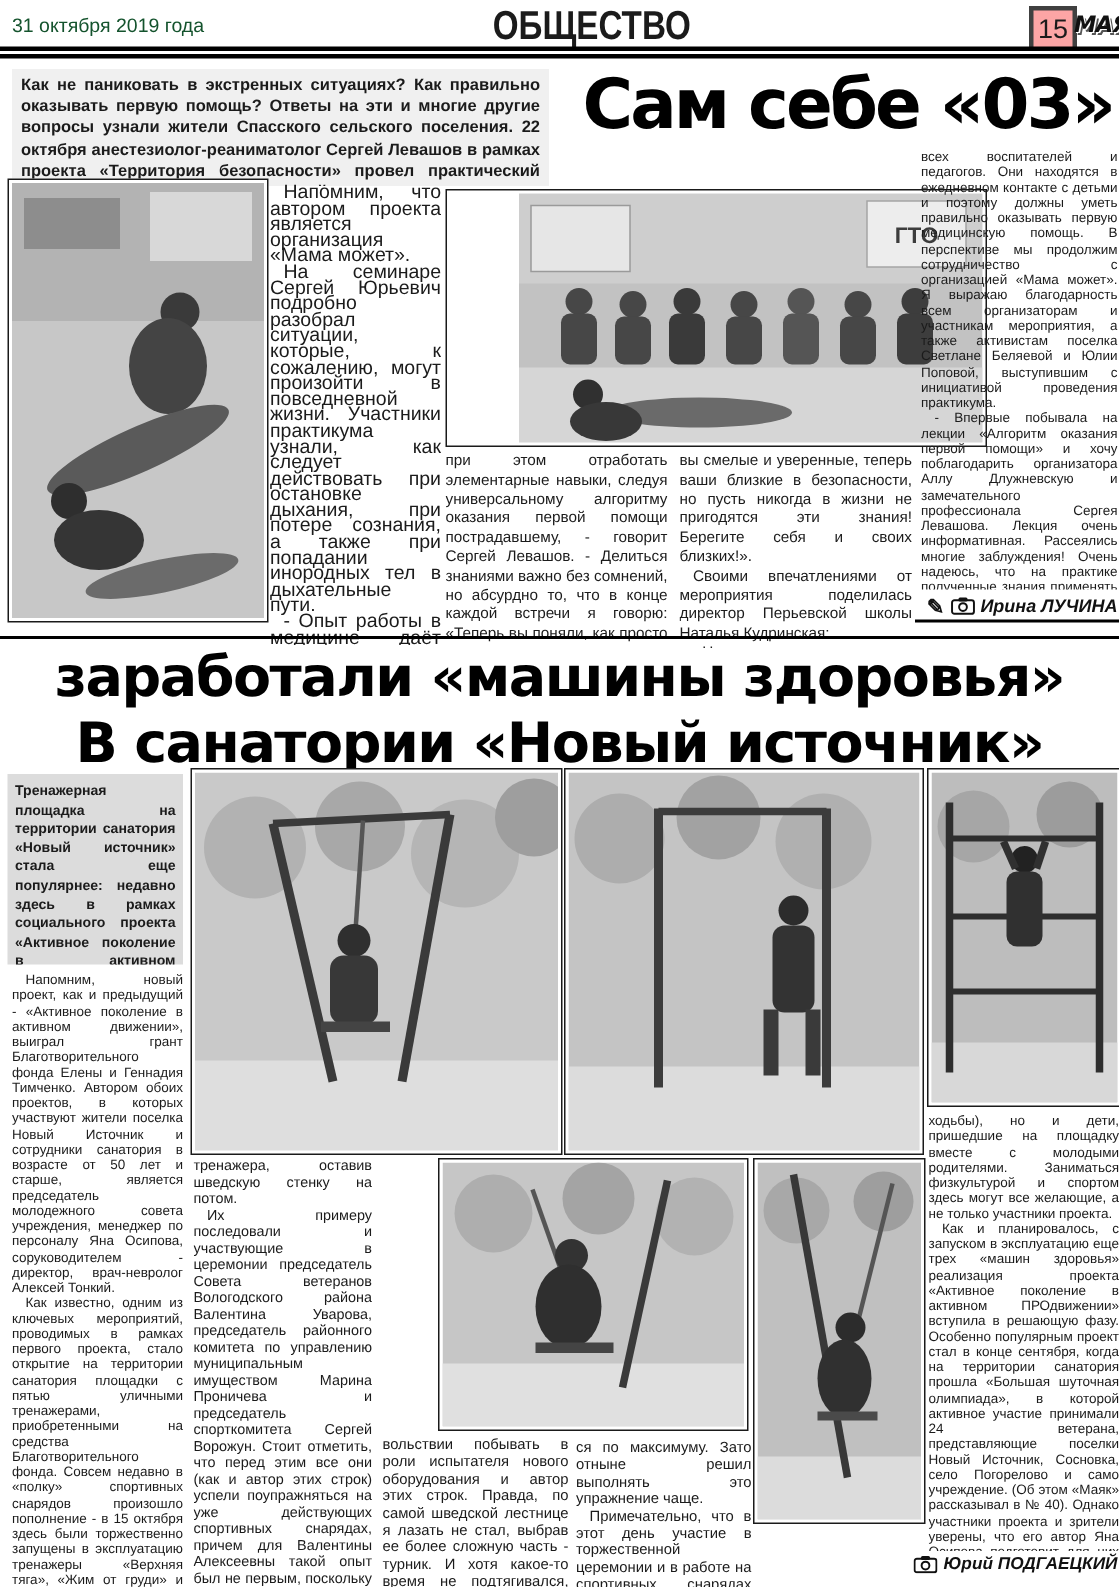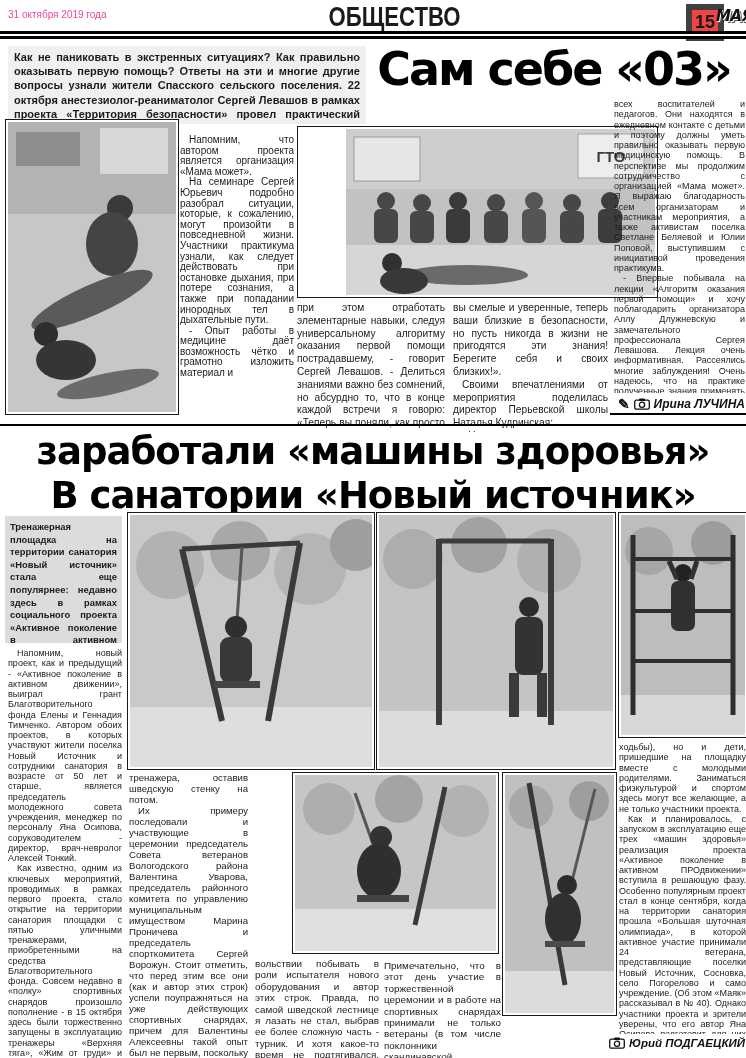--- a/index.html
+++ b/index.html
@@ -1,44 +1,44 @@
 <!DOCTYPE html>
 <html lang="ru"><head>
 <meta charset="utf-8">
 <style>
   html,body{margin:0;padding:0;background:#ffffff;}
   #page{position:relative;width:746px;height:1058px;background:#fff;overflow:hidden;
         font-family:"Liberation Sans",sans-serif;color:#1b1b1b;}
   
-  .hdr-date{position:absolute;left:8px;top:9px;font-size:10px;color:#ec4899;}
+  .hdr-date{position:absolute;left:8px;top:9px;font-size:13px;color:#14532d;}
   .hdr-section{position:absolute;left:0;top:2px;width:728px;text-align:center;margin-left:31px;}
   .hdr-section span{display:inline-block;font-size:27px;font-weight:700;transform:scaleX(.82);letter-spacing:0;}
-  .pagebox{position:absolute;left:686px;top:4px;width:26px;height:25px;border:6px solid #404040;
-           font-size:18px;font-weight:700;display:flex;align-items:center;justify-content:center;background:#ef4444;}
+  .pagebox{position:absolute;left:686px;top:4px;width:26px;height:25px;border:3px solid #404040;
+           font-size:18px;font-weight:400;display:flex;align-items:center;justify-content:center;background:#fca5a5;}
   .brand{position:absolute;left:716px;top:7px;font-family:"DejaVu Sans",sans-serif;
          font-size:15px;font-weight:800;font-style:italic;color:#111;letter-spacing:-.5px;
          text-shadow:1px 1px 0 #fff,2px 2px 0 #555;}
   .dblrule{position:absolute;left:0;top:31px;width:746px;height:8px;
            background:linear-gradient(#000 0 3px,#fff 3px 5px,#000 5px 8px);}
   
   .col{position:absolute;overflow:hidden;text-align:justify;}
   .col p{margin:0;text-indent:9px;}
   .cont p:first-child{text-indent:0;}
-  .sz-a{font-size:10px;line-height:10.6px;margin-top:12px;}
+  .sz-a{font-size:13px;line-height:10.6px;}
   .sz-b{font-size:10.2px;line-height:12.8px;}
   .sz-c{font-size:9px;line-height:10.25px;}
   .sz-d{font-size:9.6px;line-height:11px;}
   .sz-e{font-size:9.9px;line-height:11.4px;}
   
   .lede1{position:absolute;left:8px;top:46px;width:346px;height:70px;background:#f0f0f0;
          padding:4px 6px;font-weight:700;font-size:11px;line-height:14.2px;text-align:justify;overflow:hidden;}
   .lede2{position:absolute;left:5px;top:516px;width:107px;height:117px;background:#dcdcdc;
          padding:5px;font-weight:700;font-size:9.4px;line-height:12.6px;text-align:justify;overflow:hidden;}
   
-  .hl1{position:absolute;left:366px;top:38px;width:376px;height:66px;text-align:center;
+  .hl1{position:absolute;left:366px;top:38px;width:376px;height:66px;text-align:right;
        font-family:"DejaVu Sans",sans-serif;font-size:46px;line-height:62px;font-weight:800;letter-spacing:-2px;color:#000;}
   .hl2{position:absolute;left:0;top:430px;width:746px;text-align:center;
        font-family:"DejaVu Sans",sans-serif;font-size:37px;line-height:44px;font-weight:800;letter-spacing:-1px;color:#000;}
   .art-rule{position:absolute;left:0;top:424px;width:746px;height:2px;background:#000;}
   
   .photo{position:absolute;border:1px solid #1a1a1a;padding:2px;background:#fff;}
   .photo svg{display:block;}
   
   .byline{position:absolute;display:flex;align-items:center;justify-content:flex-end;gap:4px;
           font-size:12px;font-weight:700;font-style:italic;color:#111;}
@@ -232,20 +232,21 @@
       <circle cx="62" cy="110" r="10" fill="#2c2c2c"></circle>
       <ellipse cx="58" cy="144" rx="18" ry="26" fill="#303030"></ellipse>
       <rect x="40" y="166" width="40" height="6" fill="#4a4a4a"></rect>
     </svg>
   </div>
 
   <div class="col sz-e cont" style="left:255px;top:958px;width:124px;height:100px;">
       <p>вольствии побывать в роли испытателя нового оборудования и автор этих строк. Правда, по самой шведской лестнице я лазать не стал, выбрав ее более сложную часть - турник. И хотя какое-то время не подтягивался, сделал это несколько раз, не рискнув выкладывать-</p>
     </div>
   <div class="col sz-e cont" style="left:384px;top:960px;width:117px;height:98px;">
+      <p>ся по максимуму. Зато отныне решил выполнять это упражнение чаще.</p>
       <p>Примечательно, что в этот день участие в торжественной церемонии и в работе на спортивных снарядах принимали не только ветераны (в том числе поклонники скандинавской</p>
     </div>
 
   <div class="col sz-c cont" style="left:619px;top:742px;width:127px;height:292px;">
       <p>ходьбы), но и дети, пришедшие на площадку вместе с молодыми родителями. Заниматься физкультурой и спортом здесь могут все желающие, а не только участники проекта.</p>
       <p>Как и планировалось, с запуском в эксплуатацию еще трех «машин здоровья» реализация проекта «Активное поколение в активном ПРОдвижении» вступила в решающую фазу. Особенно популярным проект стал в конце сентября, когда на территории санатория прошла «Большая шуточная олимпиада», в которой активное участие принимали 24 ветерана, представляющие поселки Новый Источник, Сосновка, село Погорелово и само учреждение. (Об этом «Маяк» рассказывал в № 40). Однако участники проекта и зрители уверены, что его автор Яна Осипова подготовит для них еще немало приятных сюрпризов. Официально завершиться проект должен только 31 января 2020 года.</p>
     </div>
 
   <div class="byline" style="left:575px;top:1037px;width:170px;font-size:11.5px;">
     <svg width="16" height="12" viewBox="0 0 16 12">

